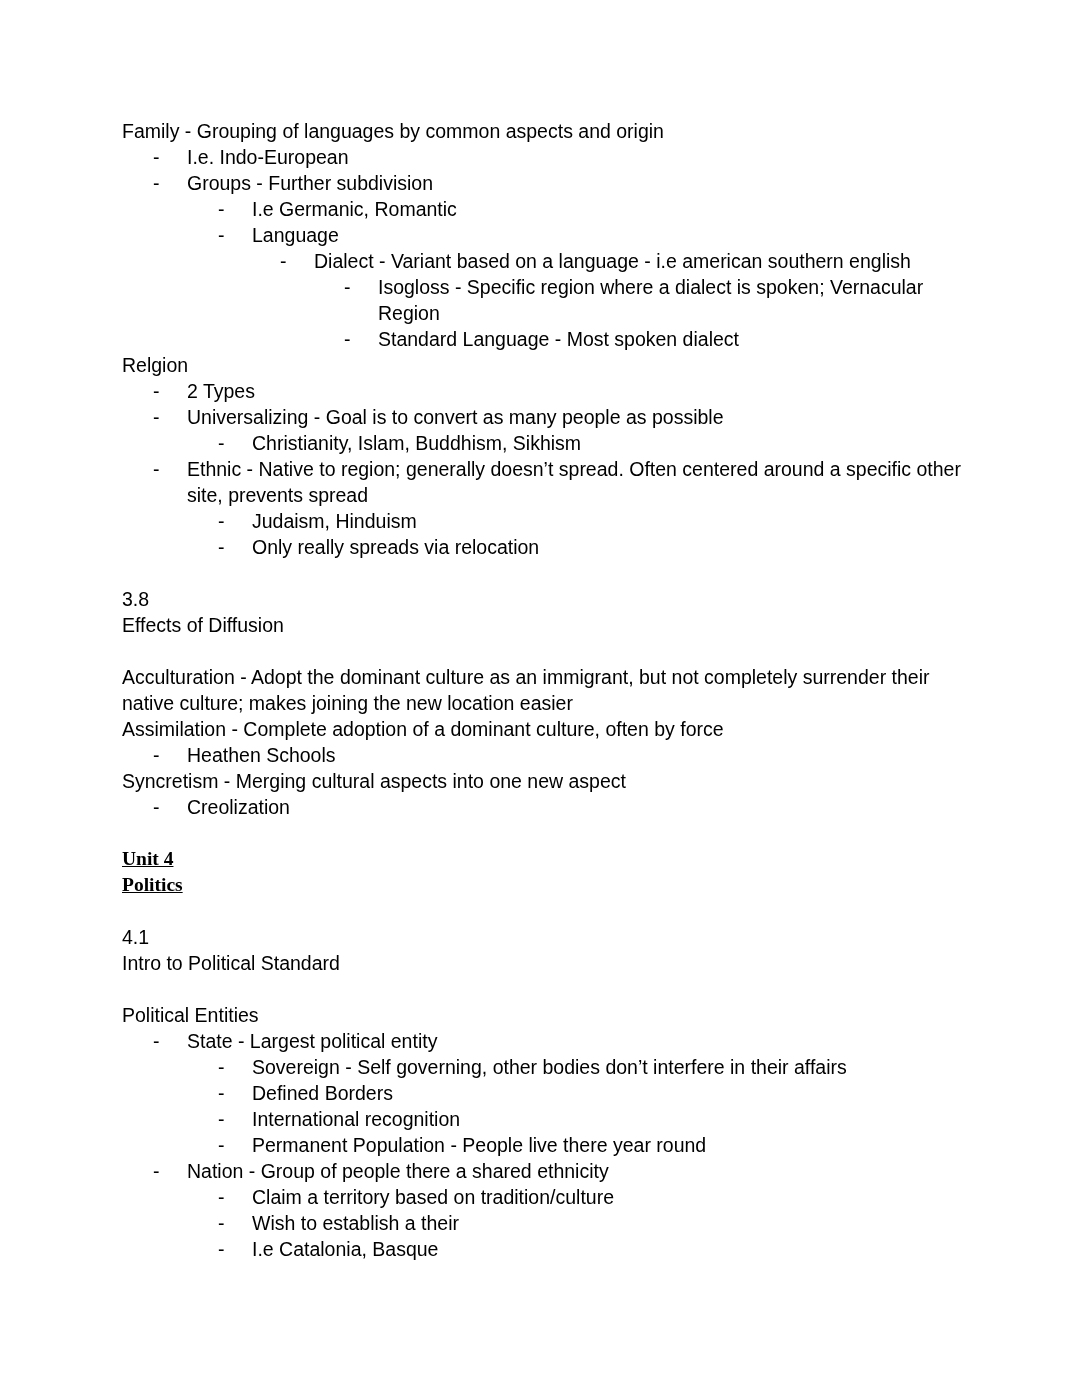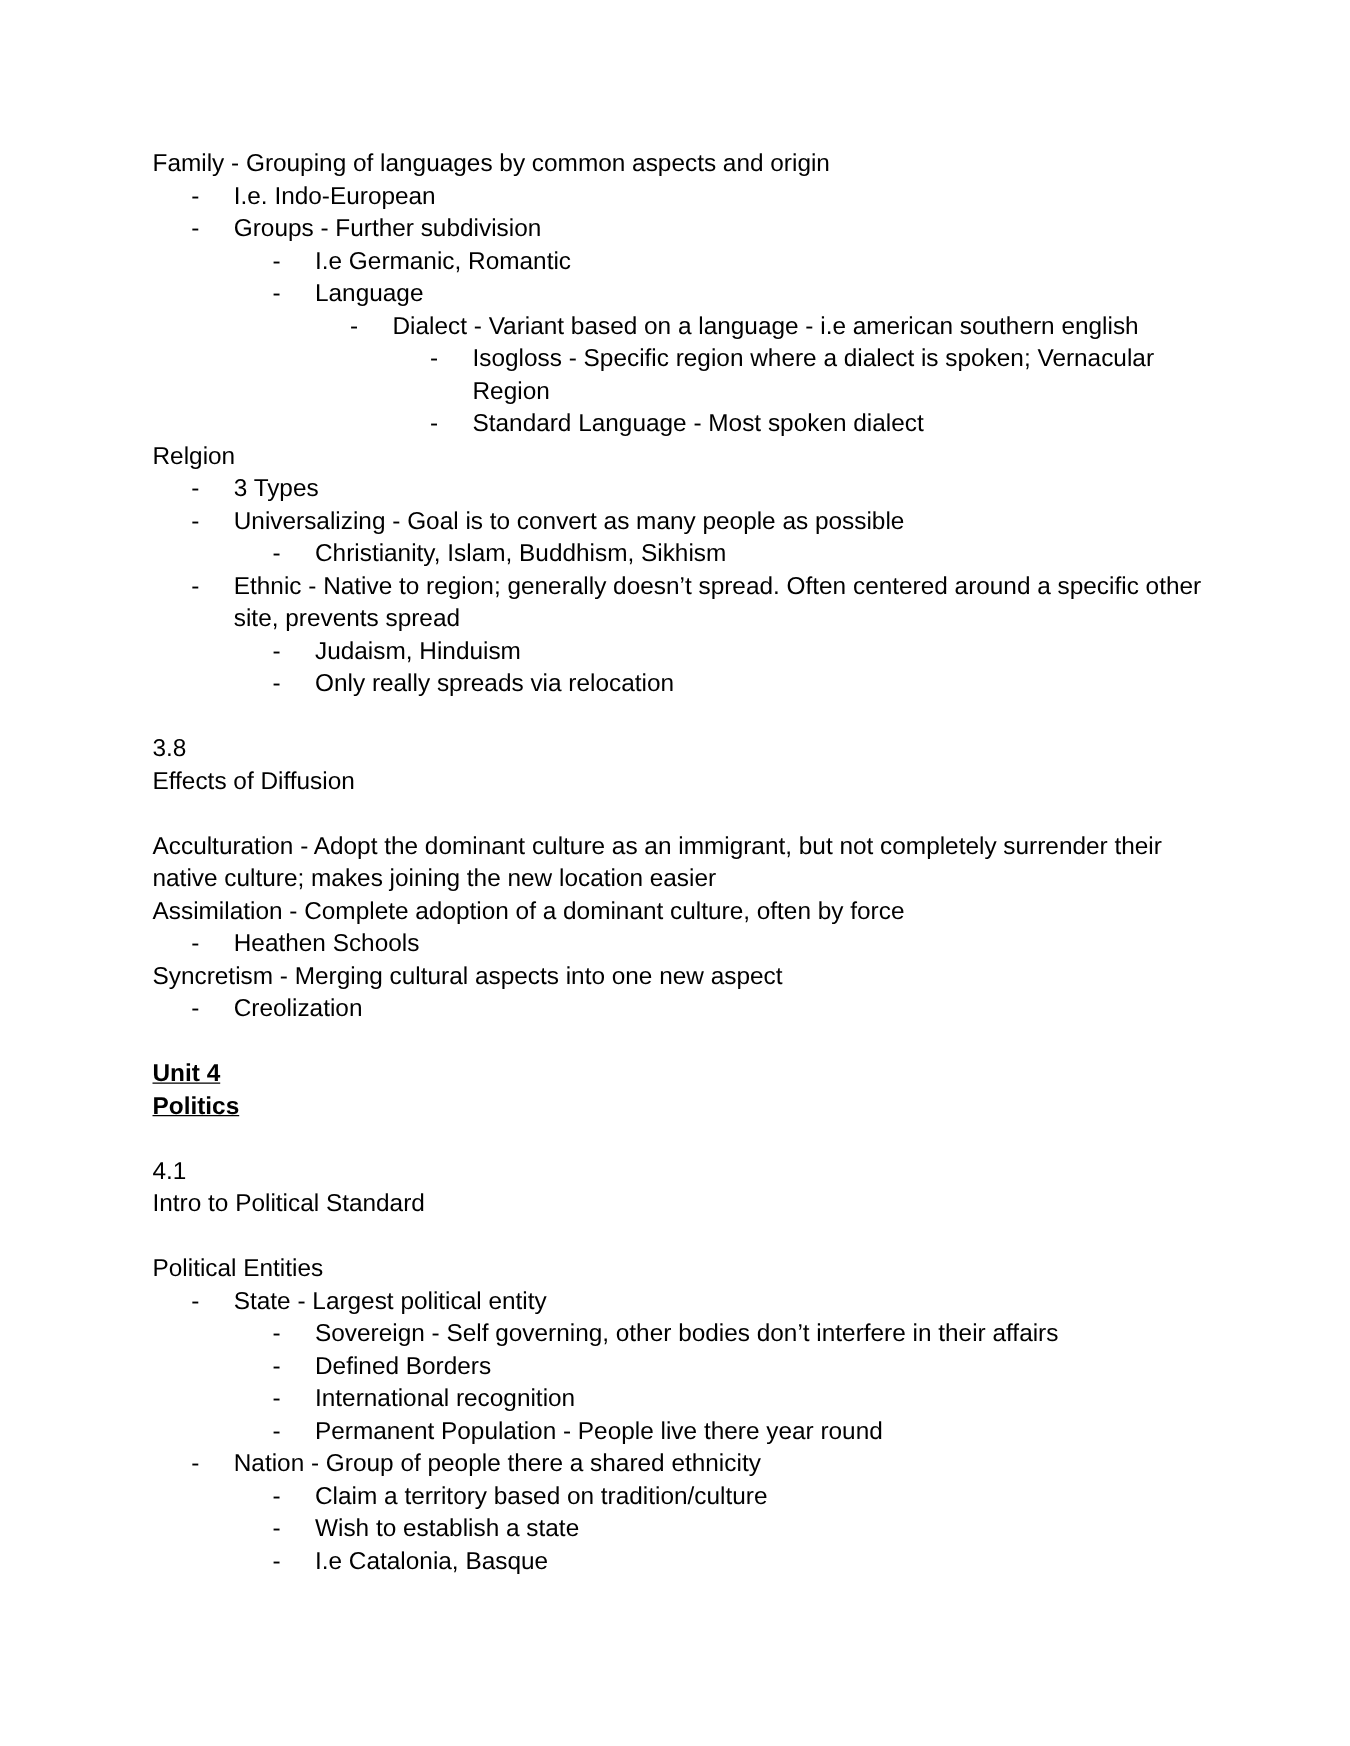--- a/index.html
+++ b/index.html
@@ -49,20 +49,21 @@
   
   .lvl0 { margin-left: 0px; }
   .lvl1 { margin-left: 31px; }
   .lvl2 { margin-left: 96px; }
   .lvl3 { margin-left: 158px; }
   .lvl4 { margin-left: 222px; }
 
   .heading-underline {
     font-weight: bold;
     text-decoration: underline;
+    font-family: Liberation Serif, serif;
   }
 </style>
 </head>
 <body>
 
 <div class="page">
   <div class="doc" id="doc-body">
       <div class="line lvl0">Family - Grouping of languages by common aspects and origin</div>
       <div class="row lvl1">
         <span class="dash">-</span>
@@ -88,21 +89,21 @@
         <span class="dash">-</span>
         <span class="txt">Isogloss - Specific region where a dialect is spoken; Vernacular Region</span>
       </div>
       <div class="row lvl4">
         <span class="dash">-</span>
         <span class="txt">Standard Language - Most spoken dialect</span>
       </div>
       <div class="line lvl0">Relgion</div>
       <div class="row lvl1">
         <span class="dash">-</span>
-        <span class="txt">3 Types</span>
+        <span class="txt">2 Types</span>
       </div>
       <div class="row lvl1">
         <span class="dash">-</span>
         <span class="txt">Universalizing - Goal is to convert as many people as possible</span>
       </div>
       <div class="row lvl2">
         <span class="dash">-</span>
         <span class="txt">Christianity, Islam, Buddhism, Sikhism</span>
       </div>
       <div class="row lvl1">
@@ -163,20 +164,20 @@
       <div class="row lvl1">
         <span class="dash">-</span>
         <span class="txt">Nation - Group of people there a shared ethnicity</span>
       </div>
       <div class="row lvl2">
         <span class="dash">-</span>
         <span class="txt">Claim a territory based on tradition/culture</span>
       </div>
       <div class="row lvl2">
         <span class="dash">-</span>
-        <span class="txt">Wish to establish a state</span>
+        <span class="txt">Wish to establish a their</span>
       </div>
       <div class="row lvl2">
         <span class="dash">-</span>
         <span class="txt">I.e Catalonia, Basque</span>
       </div>
     </div>
 </div>
 
 </body></html>

